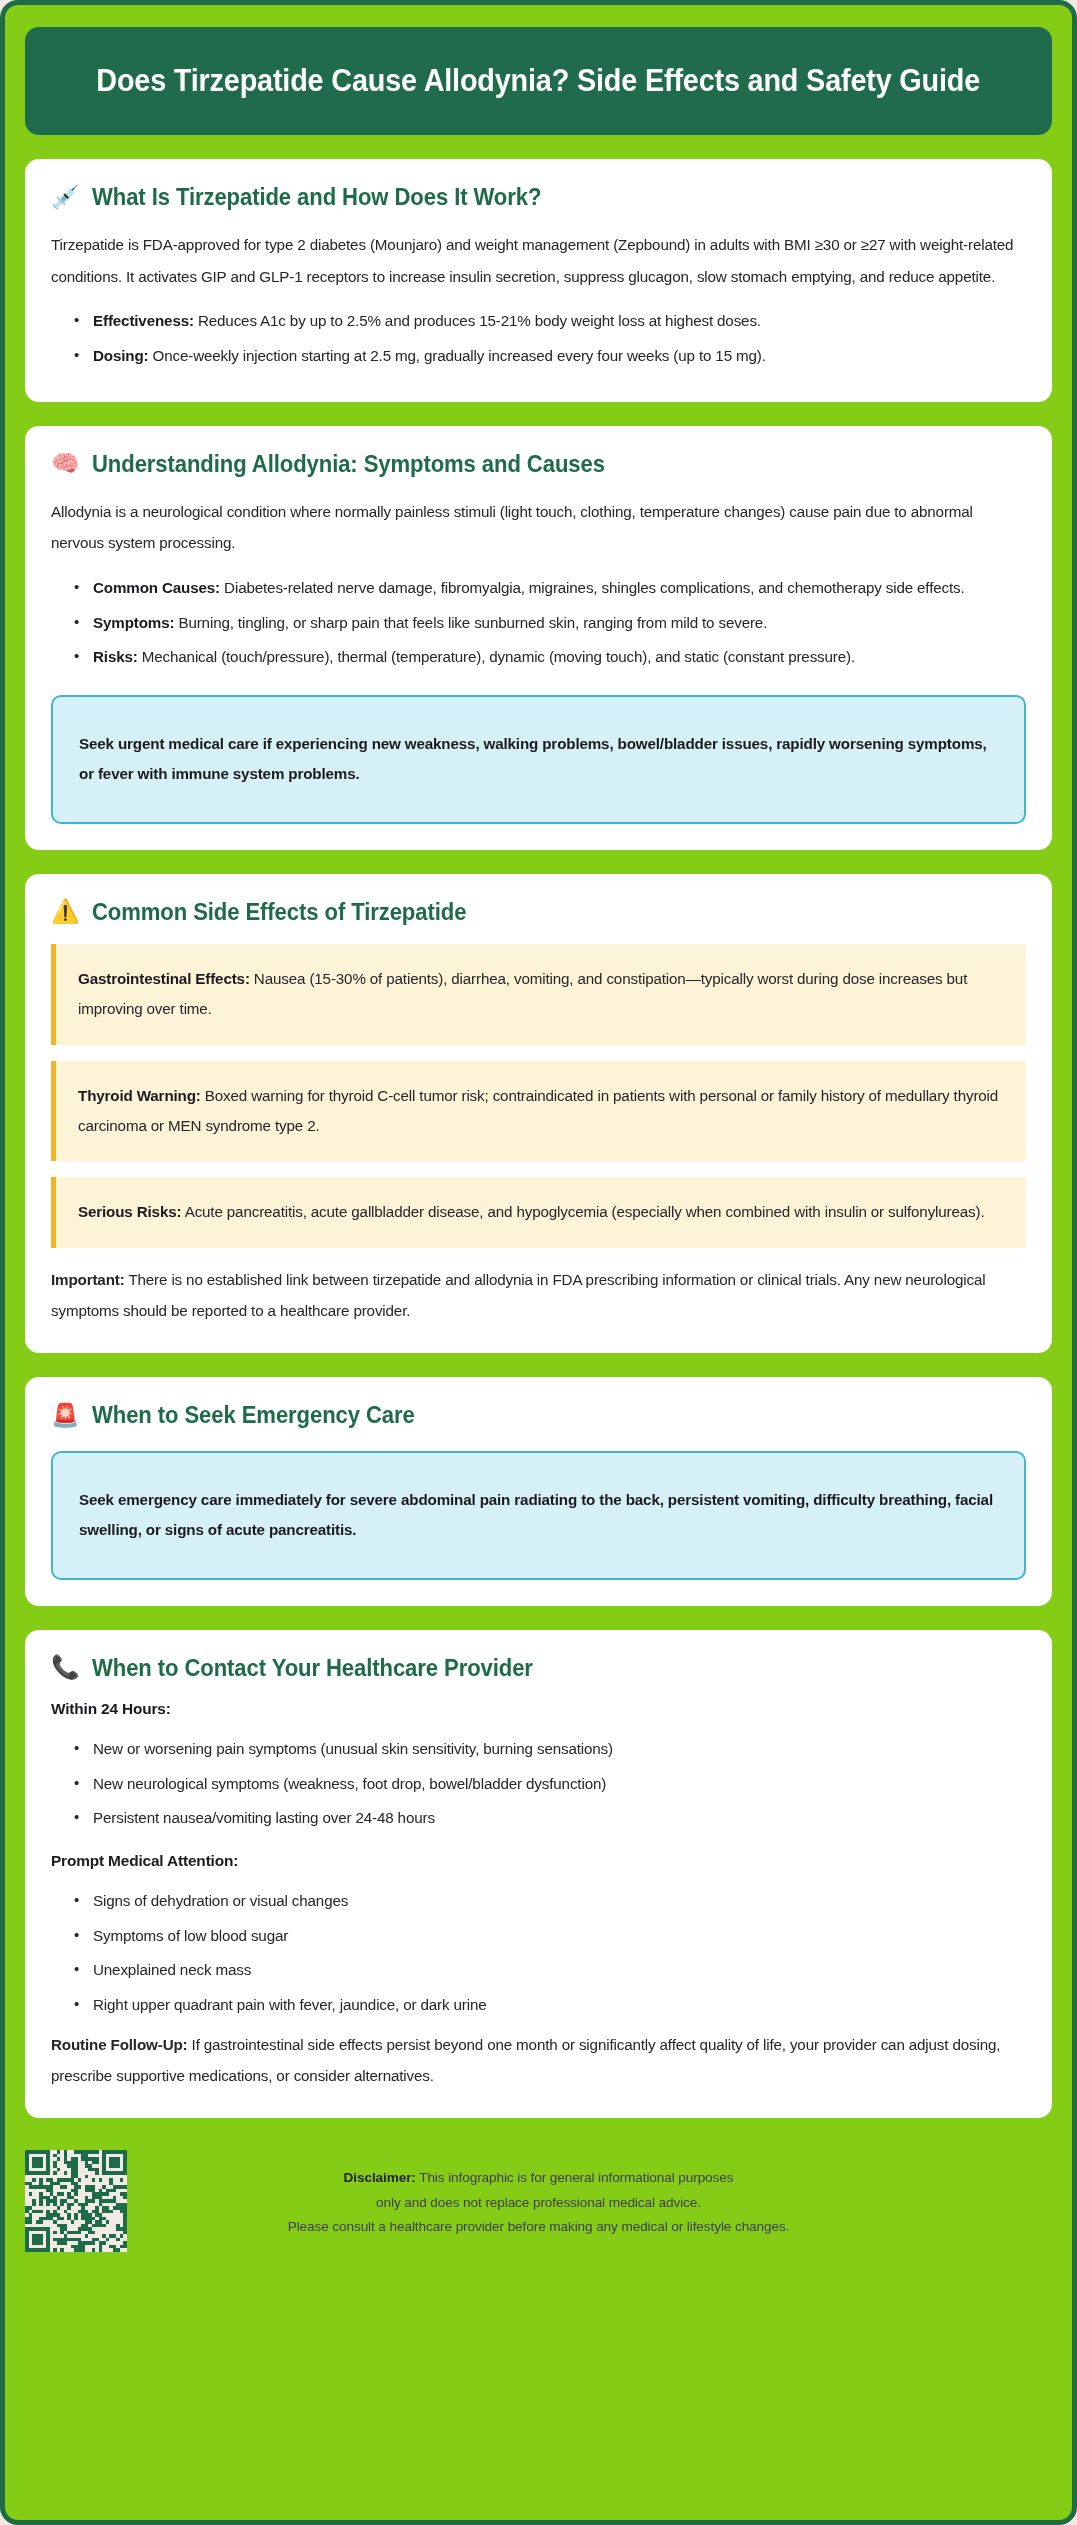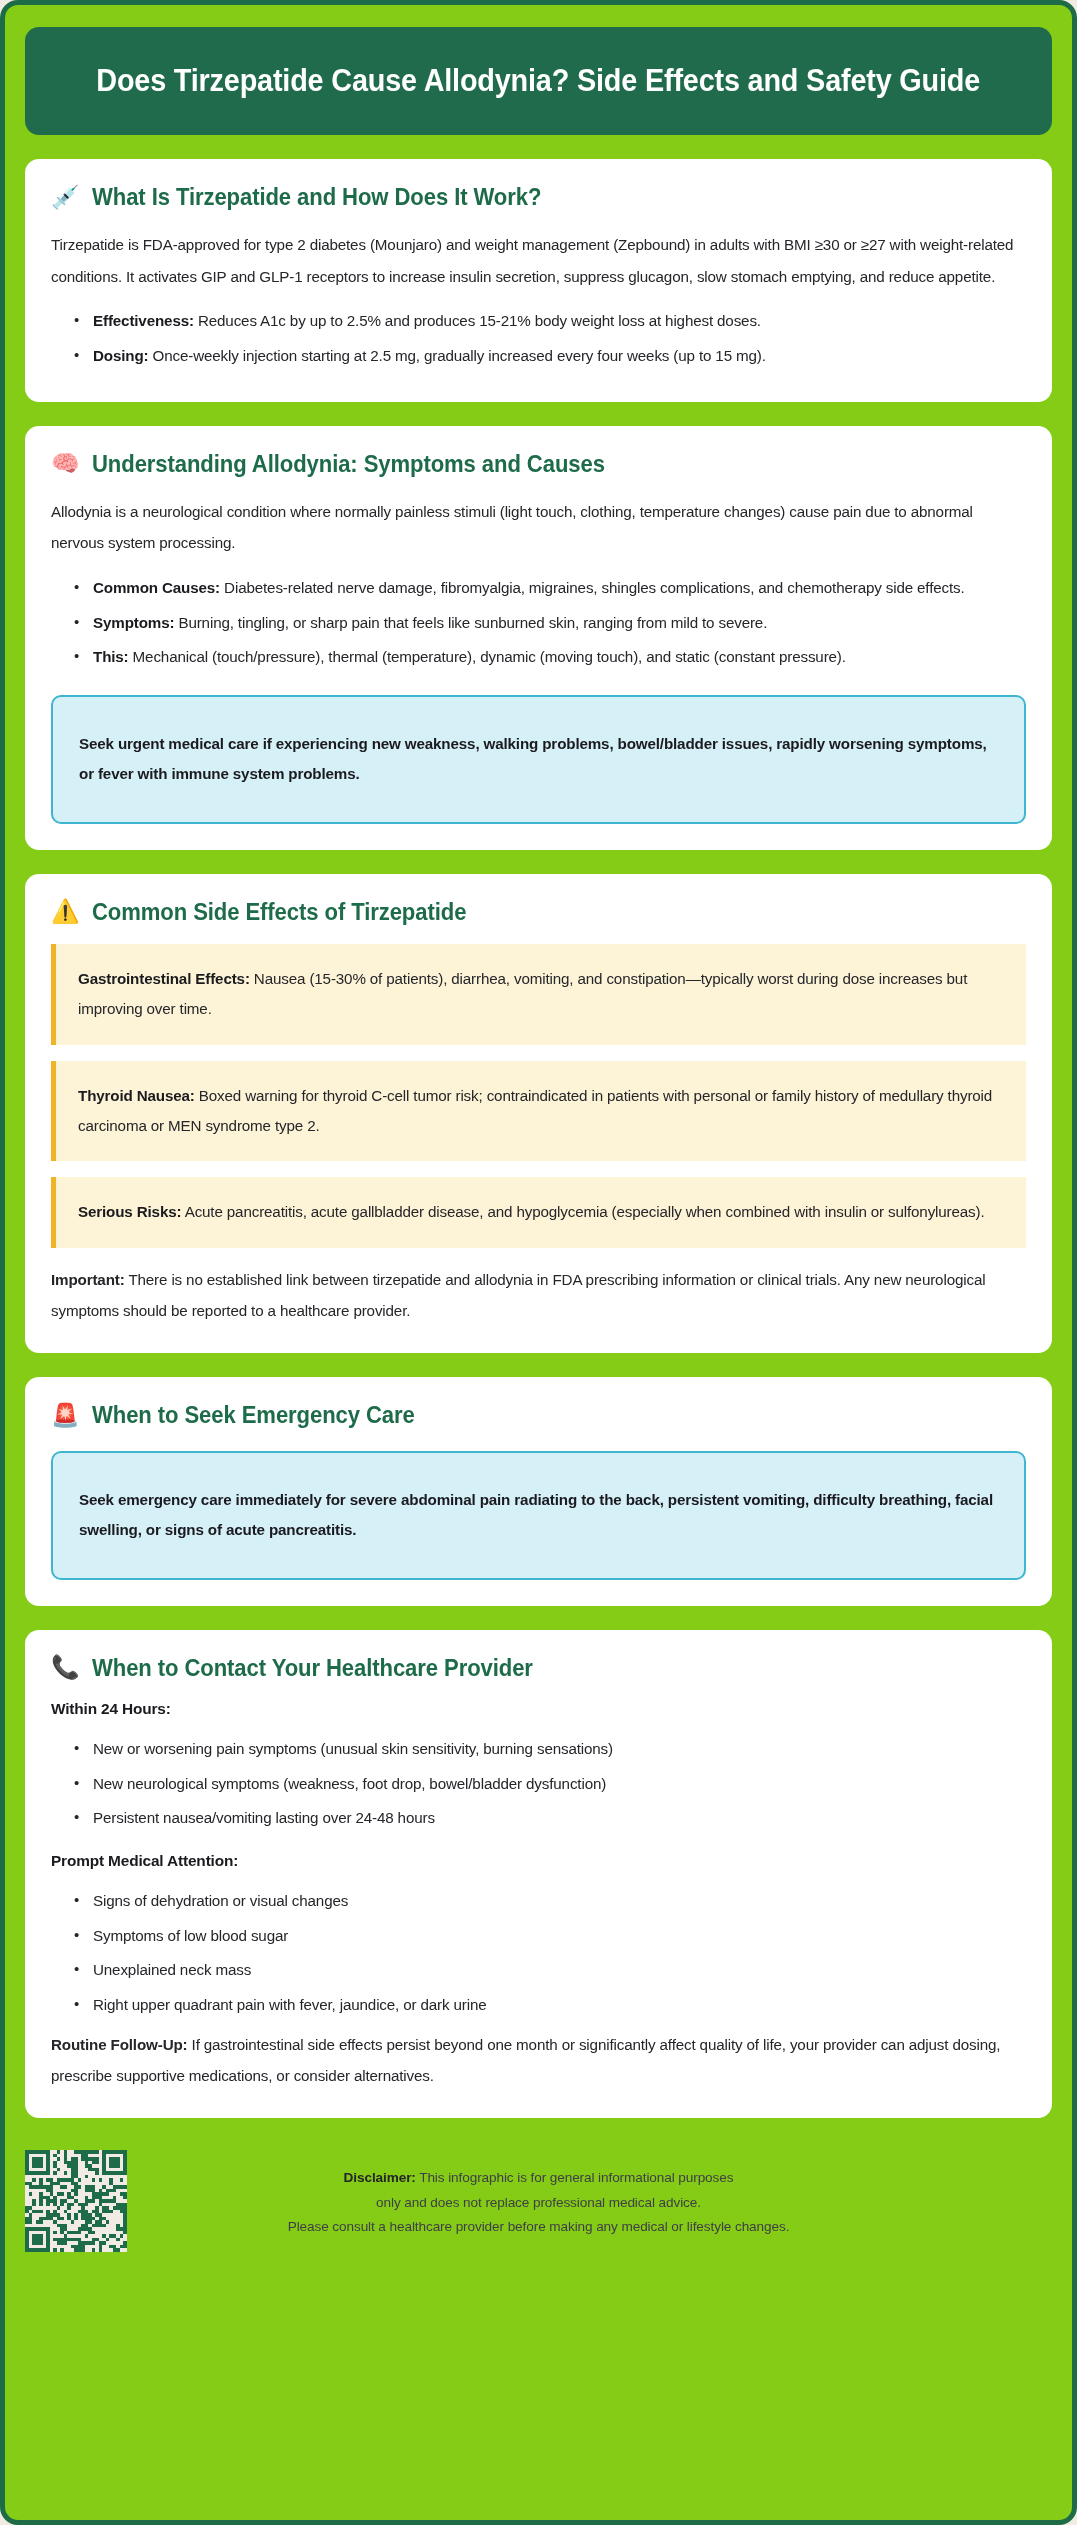--- a/index.html
+++ b/index.html
@@ -191,37 +191,37 @@
 
   <div class="card">
     <div class="card-head">
       <span class="card-icon">🧠</span>
       <span class="card-title">Understanding Allodynia: Symptoms and Causes</span>
     </div>
     <p class="body">Allodynia is a neurological condition where normally painless stimuli (light touch, clothing, temperature changes) cause pain due to abnormal nervous system processing.</p>
     <ul class="bullets">
       <li><b>Common Causes:</b><span> Diabetes-related nerve damage, fibromyalgia, migraines, shingles complications, and chemotherapy side effects.</span></li>
       <li><b>Symptoms:</b><span> Burning, tingling, or sharp pain that feels like sunburned skin, ranging from mild to severe.</span></li>
-      <li><b>This:</b><span> Mechanical (touch/pressure), thermal (temperature), dynamic (moving touch), and static (constant pressure).</span></li>
+      <li><b>Risks:</b><span> Mechanical (touch/pressure), thermal (temperature), dynamic (moving touch), and static (constant pressure).</span></li>
     </ul>
     <div class="alert-box">
       <div class="alert-box-text">Seek urgent medical care if experiencing new weakness, walking problems, bowel/bladder issues, rapidly worsening symptoms, or fever with immune system problems.</div>
     </div>
   </div>
 
   <div class="card">
     <div class="card-head">
       <span class="card-icon">⚠️</span>
       <span class="card-title">Common Side Effects of Tirzepatide</span>
     </div>
     <div class="note-box">
       <div class="note-box-text"><b>Gastrointestinal Effects:</b><span> Nausea (15-30% of patients), diarrhea, vomiting, and constipation—typically worst during dose increases but improving over time.</span></div>
     </div>
     <div class="note-box">
-      <div class="note-box-text"><b>Thyroid Nausea:</b><span> Boxed warning for thyroid C-cell tumor risk; contraindicated in patients with personal or family history of medullary thyroid carcinoma or MEN syndrome type 2.</span></div>
+      <div class="note-box-text"><b>Thyroid Warning:</b><span> Boxed warning for thyroid C-cell tumor risk; contraindicated in patients with personal or family history of medullary thyroid carcinoma or MEN syndrome type 2.</span></div>
     </div>
     <div class="note-box">
       <div class="note-box-text"><b>Serious Risks:</b><span> Acute pancreatitis, acute gallbladder disease, and hypoglycemia (especially when combined with insulin or sulfonylureas).</span></div>
     </div>
     <p class="body"><b>Important:</b><span> There is no established link between tirzepatide and allodynia in FDA prescribing information or clinical trials. Any new neurological symptoms should be reported to a healthcare provider.</span></p>
   </div>
 
   <div class="card">
     <div class="card-head">
       <span class="card-icon">🚨</span>

